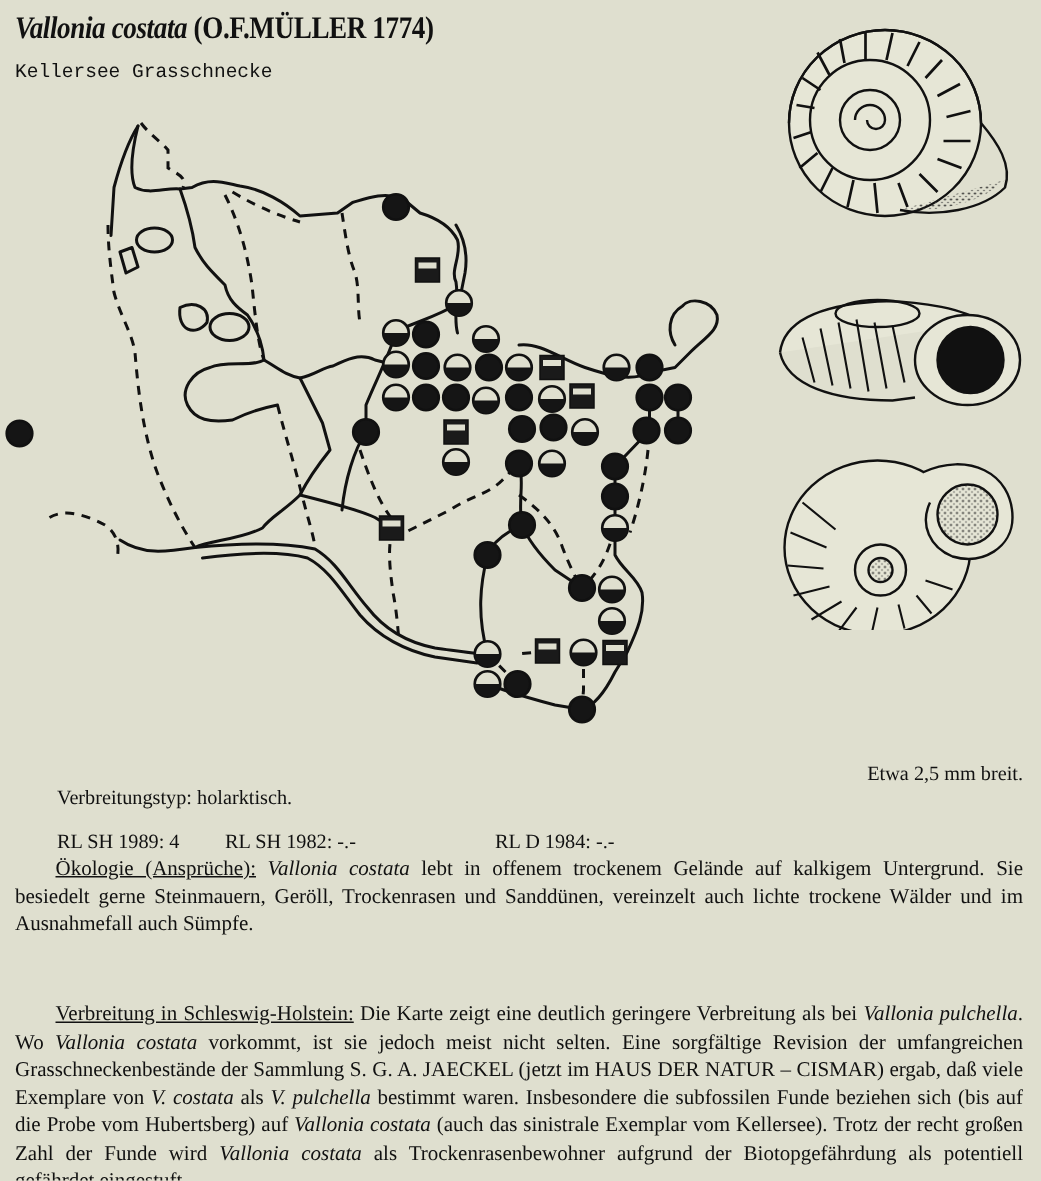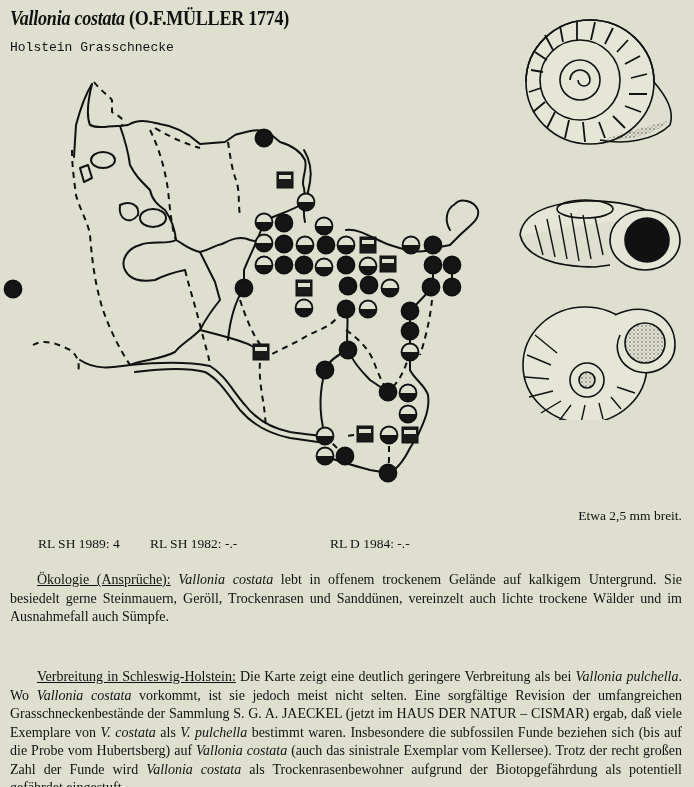--- a/index.html
+++ b/index.html
@@ -35,21 +35,21 @@
   #p1 { top:571px; text-indent:27px; }
   #p2 { top:668px; text-indent:27px; }
 </style>
 </head>
 <body>
 
 <div class="title">
   <span class="latin">Vallonia costata</span>
   <span>(O.F.MÜLLER 1774)</span>
 </div>
-<div class="subtitle">Holstein Grasschnecke</div>
+<div class="subtitle">Kellersee Grasschnecke</div>
 
 <svg id="map" width="500" height="440" viewBox="0 60 500 440">
   <g fill="none" stroke="#111" stroke-width="2" stroke-linejoin="round" stroke-linecap="round">
 
     <path d="M92 84 C85 95 80 110 76 125 L74 157"></path>
     <path d="M92 84 C88 100 86 115 90 125 C100 130 110 125 120 126 L128 125 C140 118 150 122 160 124 C175 126 190 135 200 144 L225 142 L235 135 C245 132 255 128 268 132 L280 142 C290 145 300 150 305 160 C308 170 300 180 304 188 C306 200 302 210 305 222"></path>
     <path d="M120 126 C125 140 128 150 130 165 C135 175 140 180 150 190 C152 200 158 205 165 210 C172 220 175 230 176 240 C168 245 150 240 140 245 C128 248 120 260 125 270 C130 280 140 282 155 280 C165 275 175 272 185 270"></path>
     <path d="M176 240 C185 245 190 250 200 252 C210 250 215 245 222 244 C230 240 240 235 250 240 L262 243"></path>
     <path d="M200 252 C205 262 210 272 215 282 L220 300 C212 310 205 320 200 330 C190 340 180 345 175 352 C160 360 140 360 130 365 C110 368 95 370 80 360"></path>
     <path d="M200 330 C220 335 240 340 250 345 C258 350 262 352 261 352"></path>
@@ -299,20 +299,21 @@
     <ellipse cx="140" cy="38" rx="20" ry="20" fill="url(#stip)"></ellipse>
     <circle cx="82" cy="75" r="17"></circle>
     <circle cx="82" cy="75" r="8" fill="url(#stip)"></circle>
     <path d="M30 30 L52 48 M22 50 L46 60 M20 72 L44 74 M24 92 L48 86 M36 108 L56 96 M54 116 L66 100 M76 118 L80 100 M98 114 L94 98 M116 104 L106 92 M130 88 L112 82" stroke-width="1.4"></path>
   </g>
 </svg>
 
 <div class="scale-note">Etwa 2,5 mm breit.</div>
 
 <div class="meta">
+  <div>Verbreitungstyp: holarktisch.</div>
   <div class="row">
     <span class="c1">RL SH 1989: 4</span><span class="c2">RL SH 1982: -.-</span><span>RL D 1984: -.-</span>
   </div>
 </div>
 
 <div class="para" id="p1"><span class="head">Ökologie (Ansprüche):</span> <i>Vallonia costata</i><span> lebt in offenem trockenem Gelände auf kalkigem Untergrund. Sie besiedelt gerne Steinmauern, Geröll, Trockenrasen und Sanddünen, vereinzelt auch lichte trockene Wälder und im Ausnahmefall auch Sümpfe.</span></div>
 
 <div class="para" id="p2"><span class="head">Verbreitung in Schleswig-Holstein:</span><span> Die Karte zeigt eine deutlich geringere Verbreitung als bei </span><i>Vallonia pulchella</i><span>. Wo </span><i>Vallonia costata</i><span> vorkommt, ist sie jedoch meist nicht selten. Eine sorgfältige Revision der umfangreichen Grasschneckenbestände der Sammlung S. G. A. JAECKEL (jetzt im HAUS DER NATUR – CISMAR) ergab, daß viele Exemplare von </span><i>V. costata</i><span> als </span><i>V. pulchella</i><span> bestimmt waren. Insbesondere die subfossilen Funde beziehen sich (bis auf die Probe vom Hubertsberg) auf </span><i>Vallonia costata</i><span> (auch das sinistrale Exemplar vom Kellersee). Trotz der recht großen Zahl der Funde wird </span><i>Vallonia costata</i><span> als Trockenrasenbewohner aufgrund der Biotopgefährdung als potentiell gefährdet eingestuft.</span></div>
 
 </body></html>

